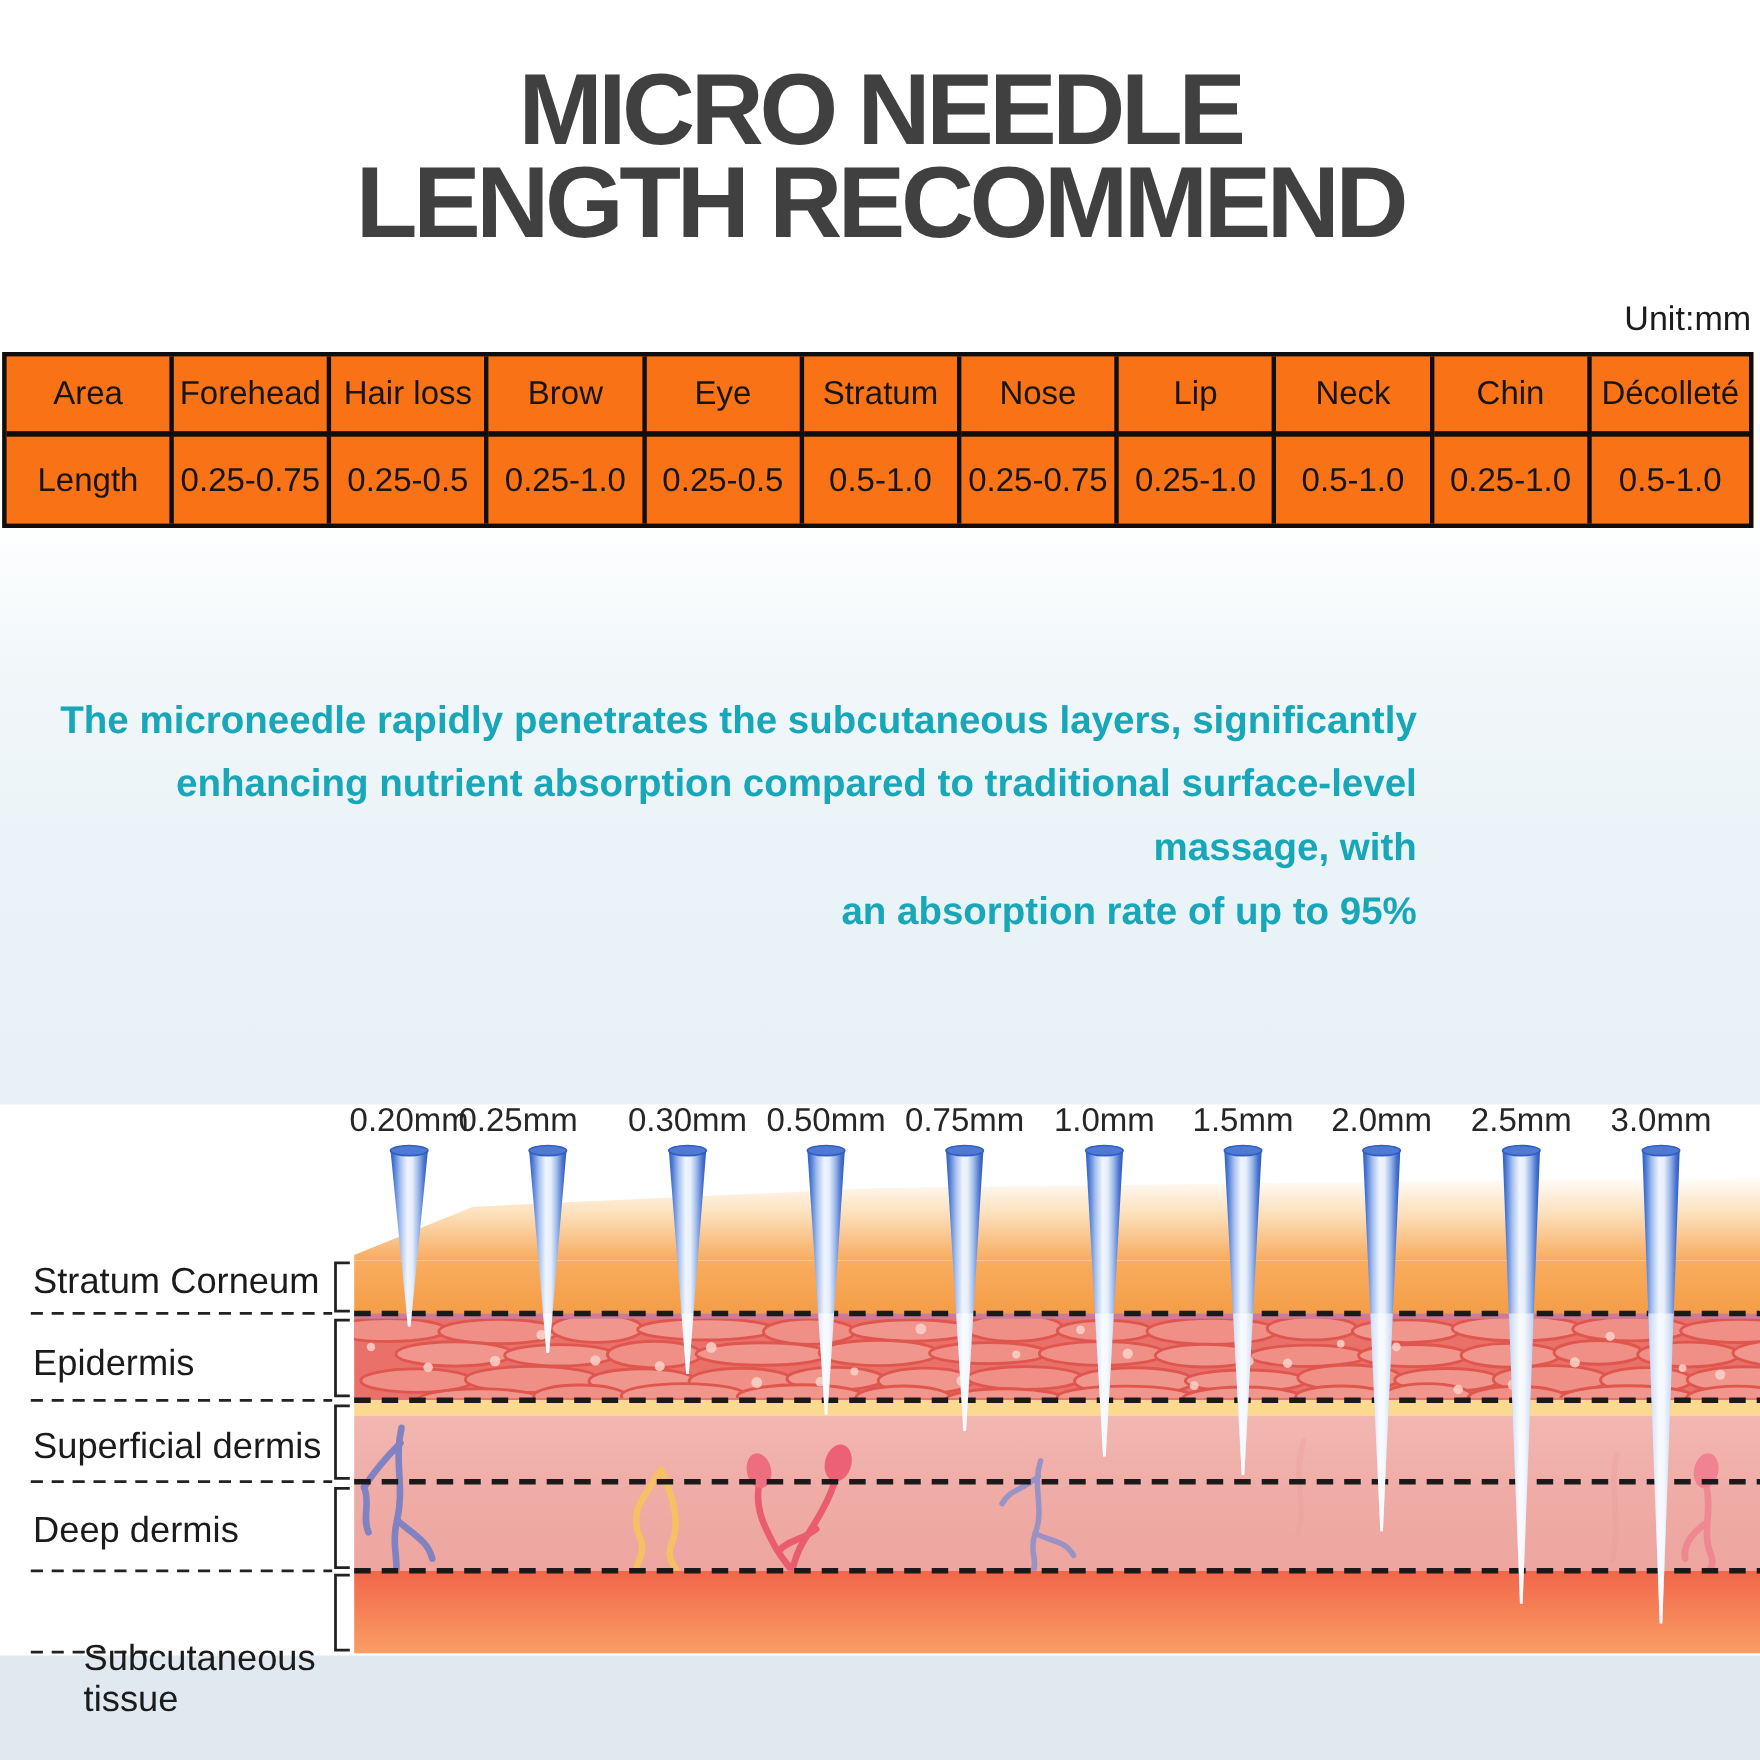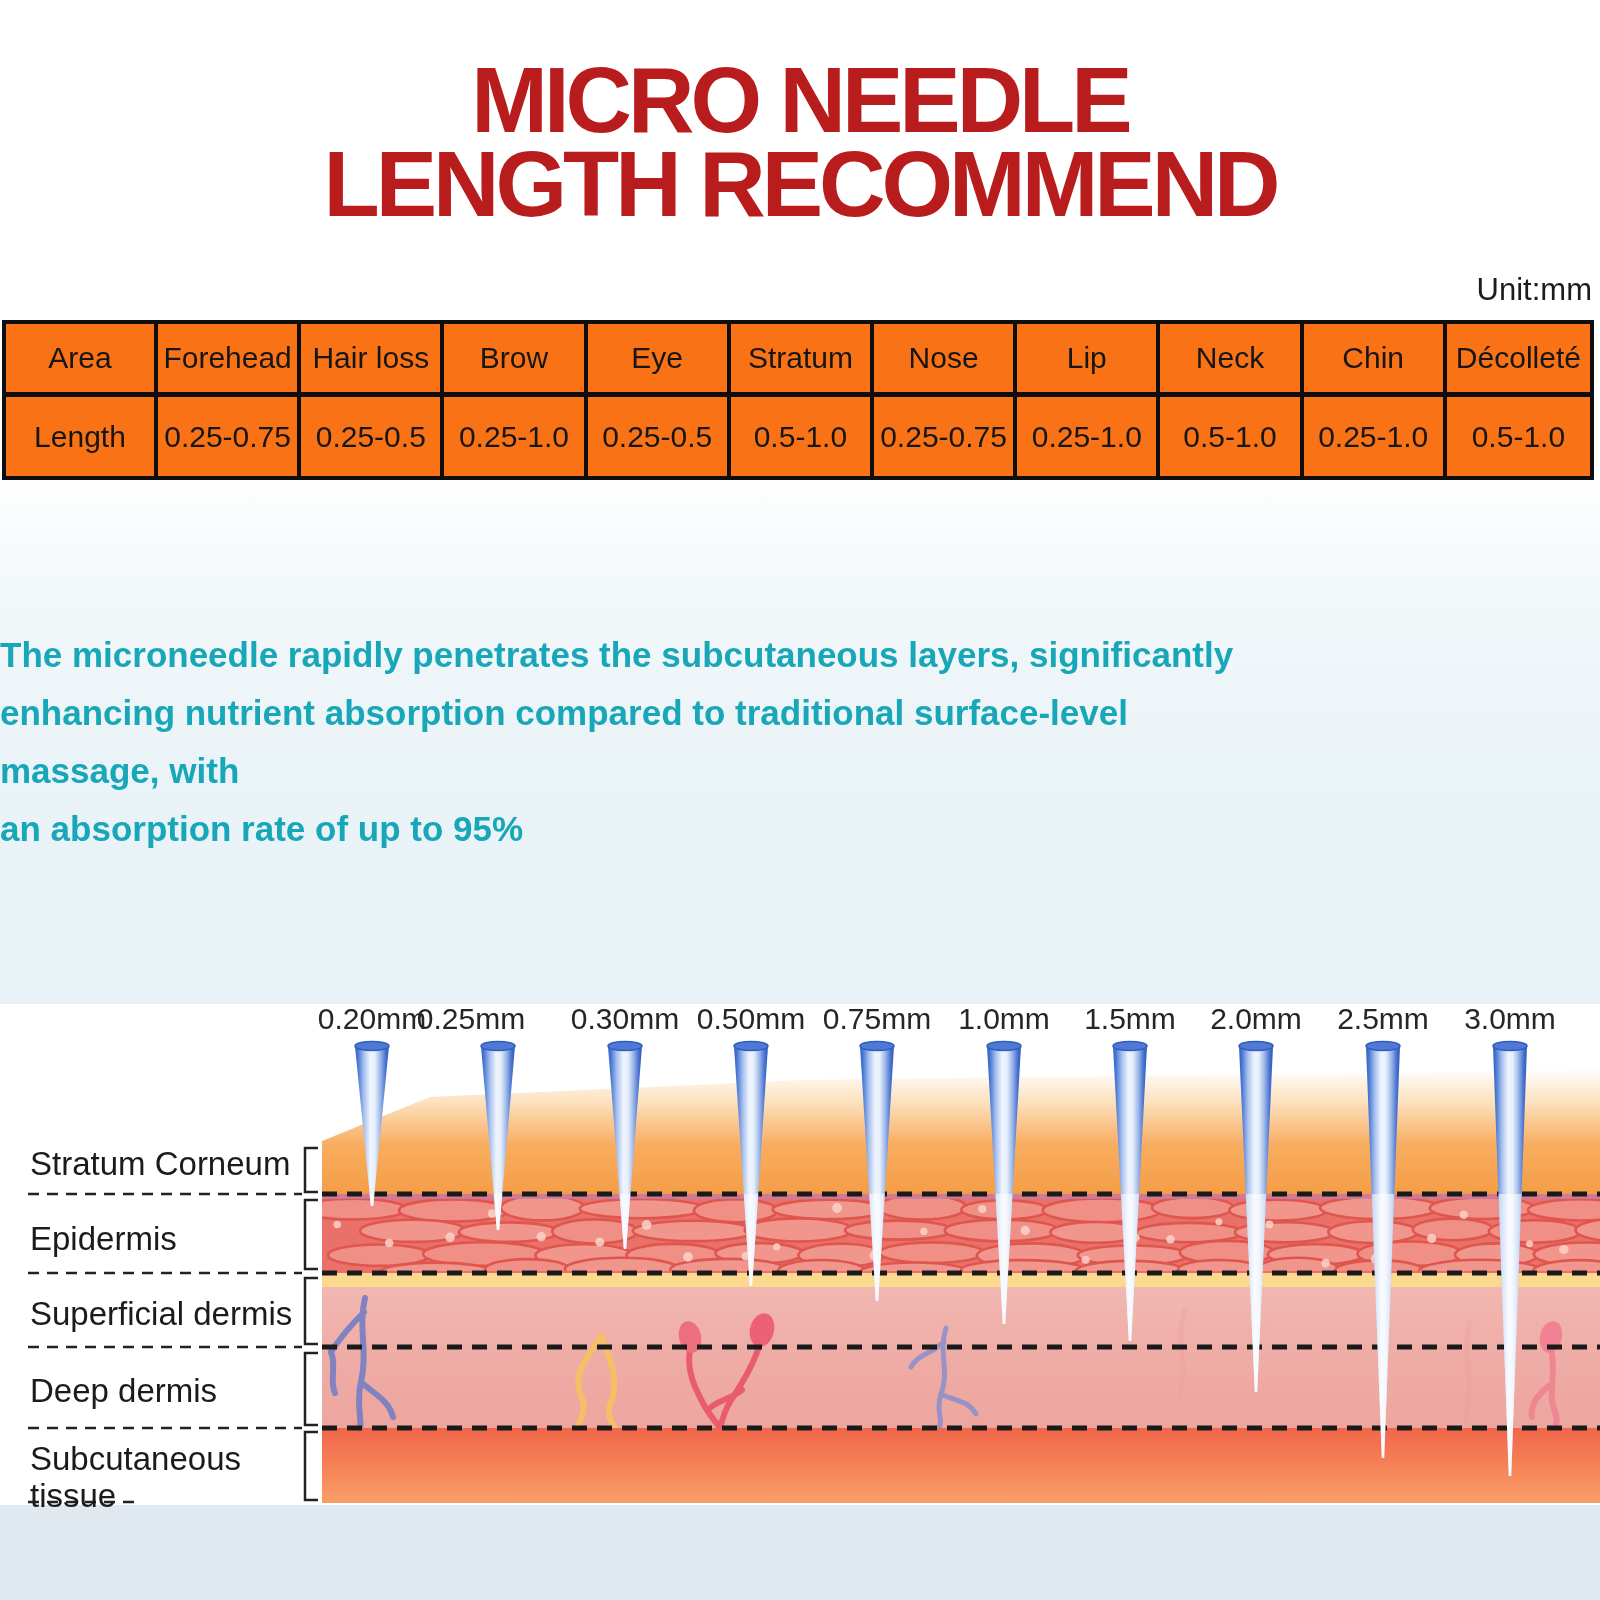--- a/index.html
+++ b/index.html
@@ -16,41 +16,41 @@
   .unit{position:absolute;top:272px;right:8px;font-size:31px;color:#1c1c1c;z-index:2;}
   
   .ltable{position:absolute;left:2px;top:320px;width:1592px;height:160px;z-index:2;
     box-sizing:border-box;border:4px solid #0e0e0e;display:grid;
     grid-template-columns:152px repeat(10,1fr);grid-template-rows:73px auto;background:#f97316;}
   .lt-cell{box-sizing:border-box;border-right:4px solid #0e0e0e;display:flex;align-items:center;
     justify-content:center;font-size:30px;color:#161616;white-space:nowrap;}
   .lt-cell.hdr{border-bottom:5px solid #0e0e0e;}
   .lt-cell:nth-child(11n){border-right:none;}
   
-  .desc{position:absolute;left:0;top:626px;width:1288px;text-align:left;z-index:2;
+  .desc{position:absolute;left:0;top:626px;width:1288px;text-align:right;z-index:2;
     font-weight:bold;font-size:35px;line-height:58px;}
   
   #diagram-svg{position:absolute;left:0;top:0;z-index:1;}
   
   #needle-labels{position:absolute;left:0;top:0;width:1428px;height:1600px;z-index:2;pointer-events:none;}
   .nlabel{position:absolute;transform:translateX(-50%);font-size:30px;color:#262626;white-space:nowrap;}
   
   #layer-labels{position:absolute;left:0;top:0;width:1420px;height:1600px;z-index:2;pointer-events:none;text-decoration:underline;}
   .llabel{position:absolute;left:30px;font-size:33px;line-height:37px;color:#1b1b1b;white-space:nowrap;}
   .llabel.wrap{white-space:normal;width:250px;}
 </style>
 </head>
 <body>
 
 <div class="canvas">
 
   <div class="band-blue"></div>
   <div class="band-footer"></div>
 
-  <div class="title accent" style="color: #b91c1c;">
+  <div class="title accent" style="color: #404040;">
     <div>MICRO NEEDLE</div>
     <div>LENGTH RECOMMEND</div>
   </div>
 
   <div class="unit">Unit:mm</div>
 
   <div class="ltable" id="length-table">
       <div class="lt-cell hdr">Area</div>
       <div class="lt-cell hdr">Forehead</div>
       <div class="lt-cell hdr">Hair loss</div>
@@ -317,15 +317,15 @@
       <div class="nlabel" style="left: 1130px; top: 1002px;">1.5mm</div>
       <div class="nlabel" style="left: 1256px; top: 1002px;">2.0mm</div>
       <div class="nlabel" style="left: 1383px; top: 1002px;">2.5mm</div>
       <div class="nlabel" style="left: 1510px; top: 1002px;">3.0mm</div>
     </div>
   <div id="layer-labels">
       <div class="llabel" style="top: 1145px;">Stratum Corneum</div>
       <div class="llabel" style="top: 1220px;">Epidermis</div>
       <div class="llabel" style="top: 1295px;">Superficial dermis</div>
       <div class="llabel" style="top: 1372px;">Deep dermis</div>
-      <div class="llabel wrap" style="top: 1440px;">Subcutaneous tissue</div>
+      <div class="llabel wrap" style="top: 1488px; margin-left: 46px;">Subcutaneous tissue</div>
     </div>
 </div>
 
 </body></html>

